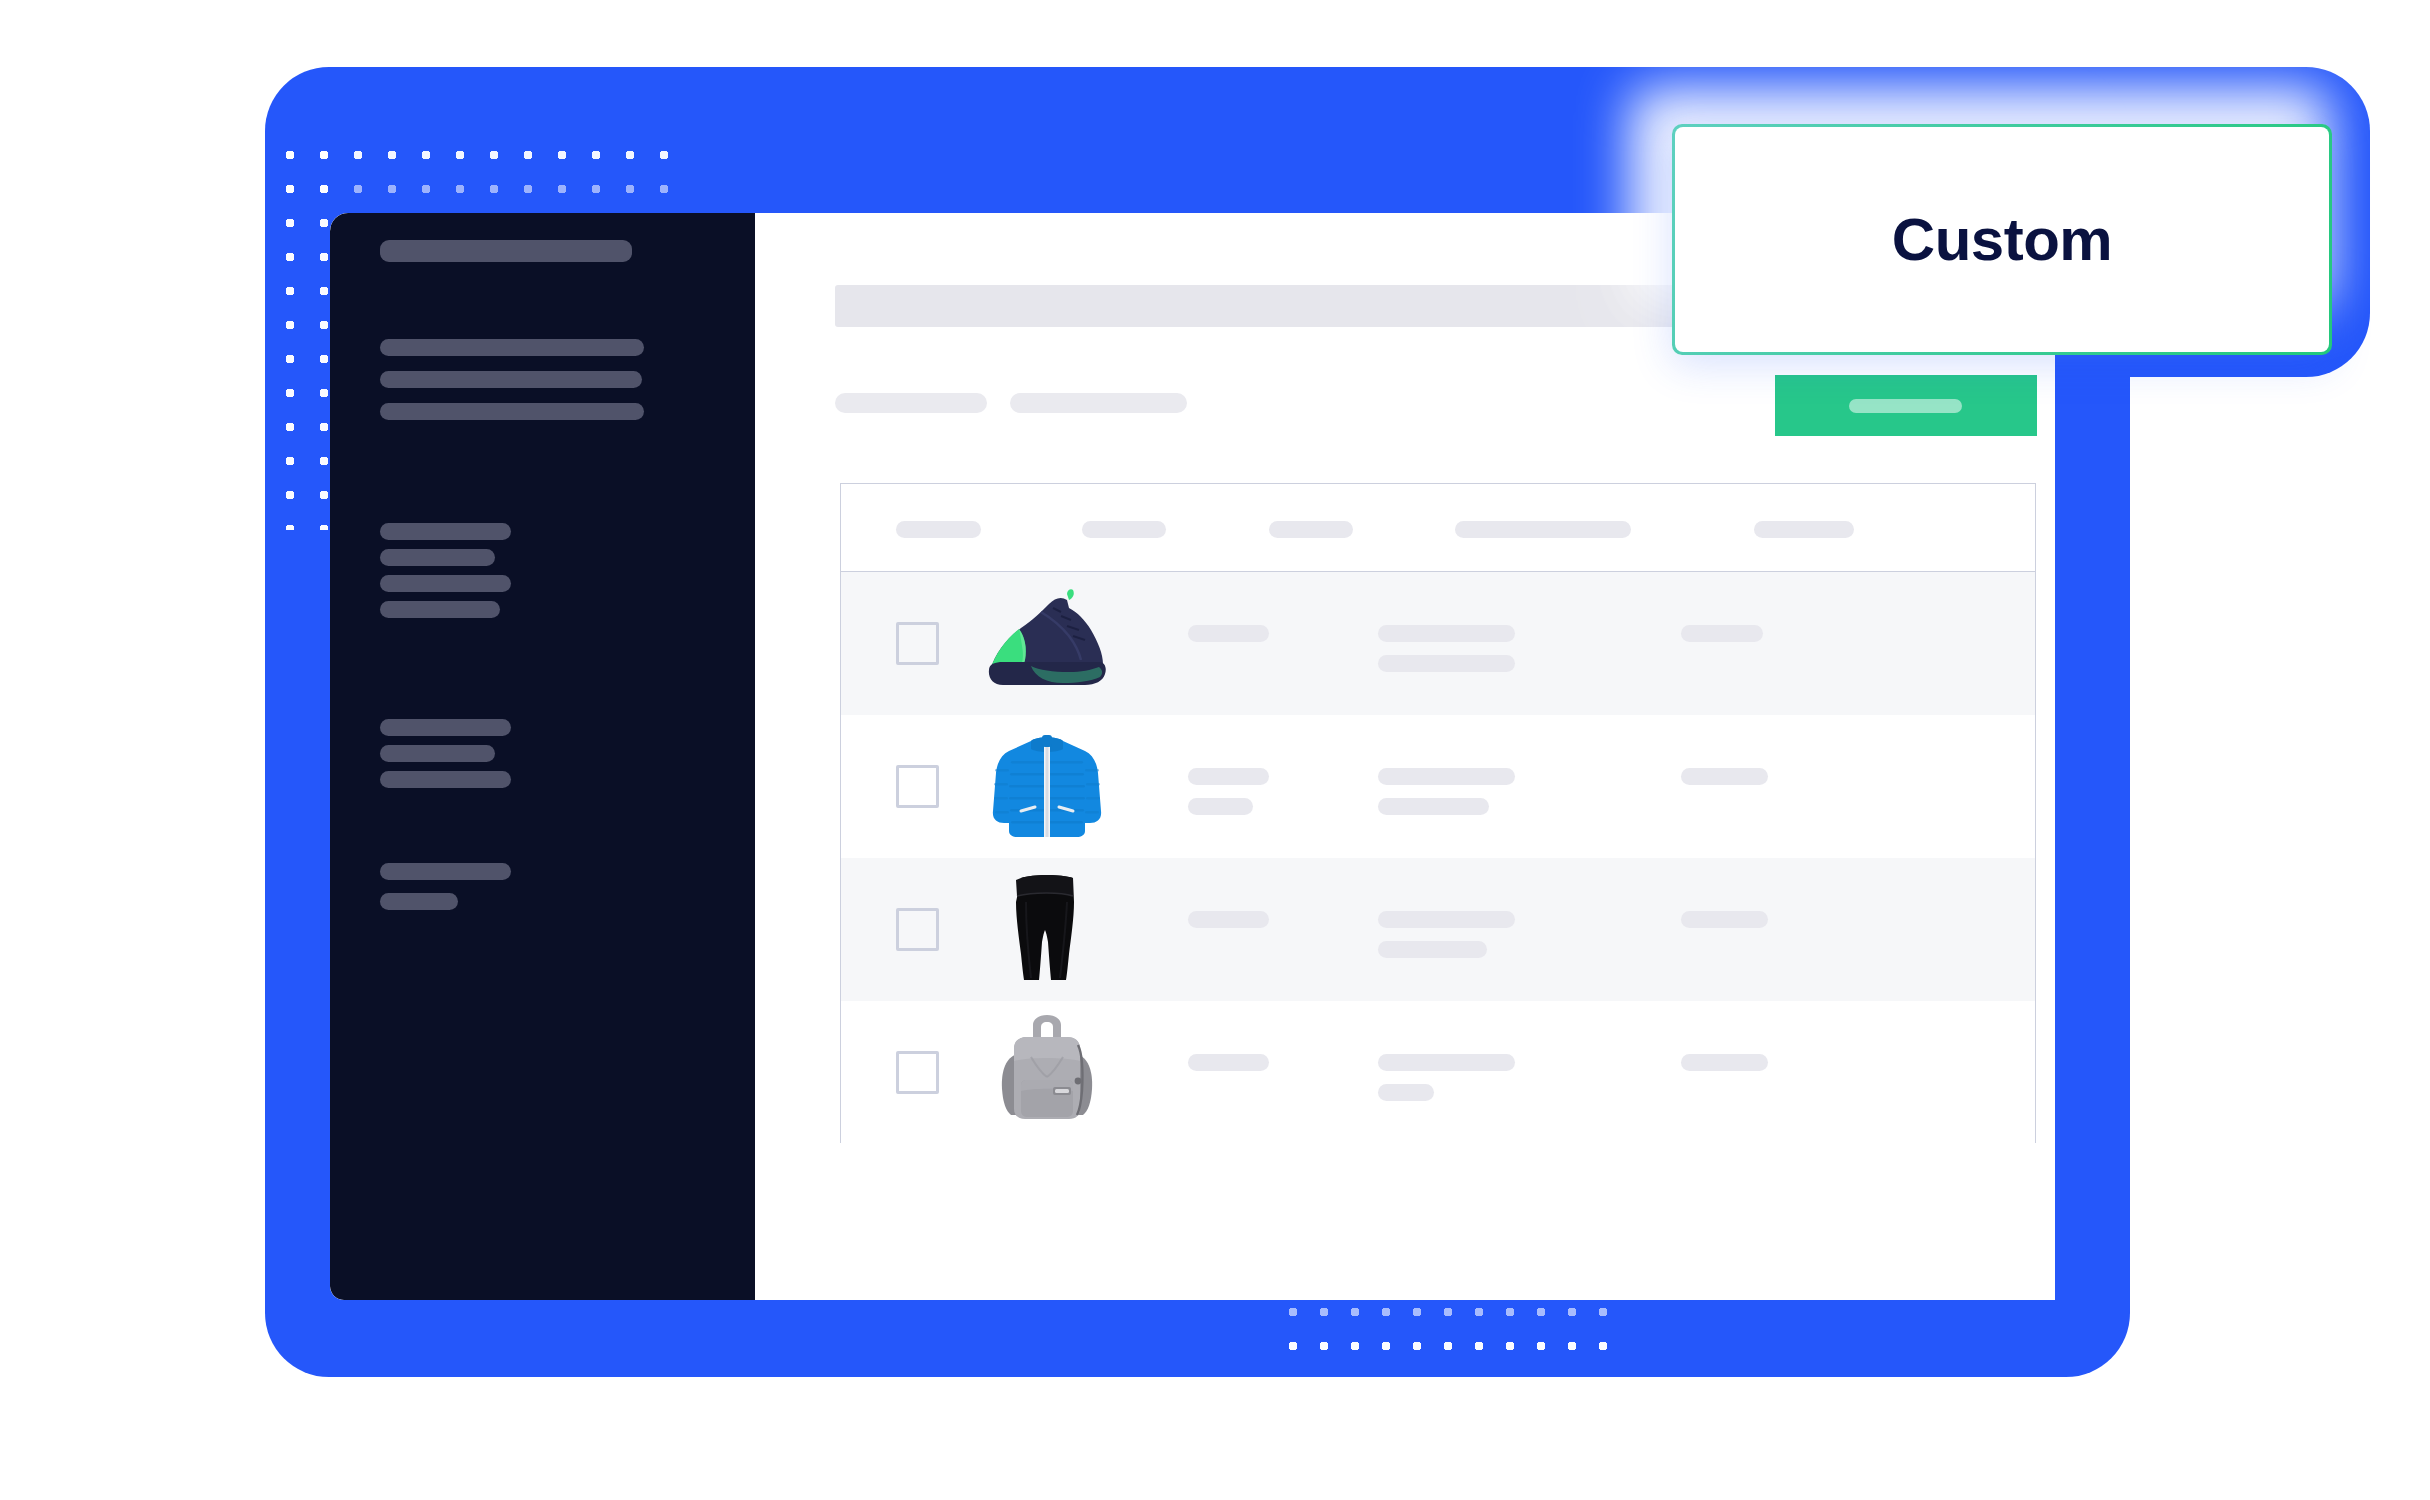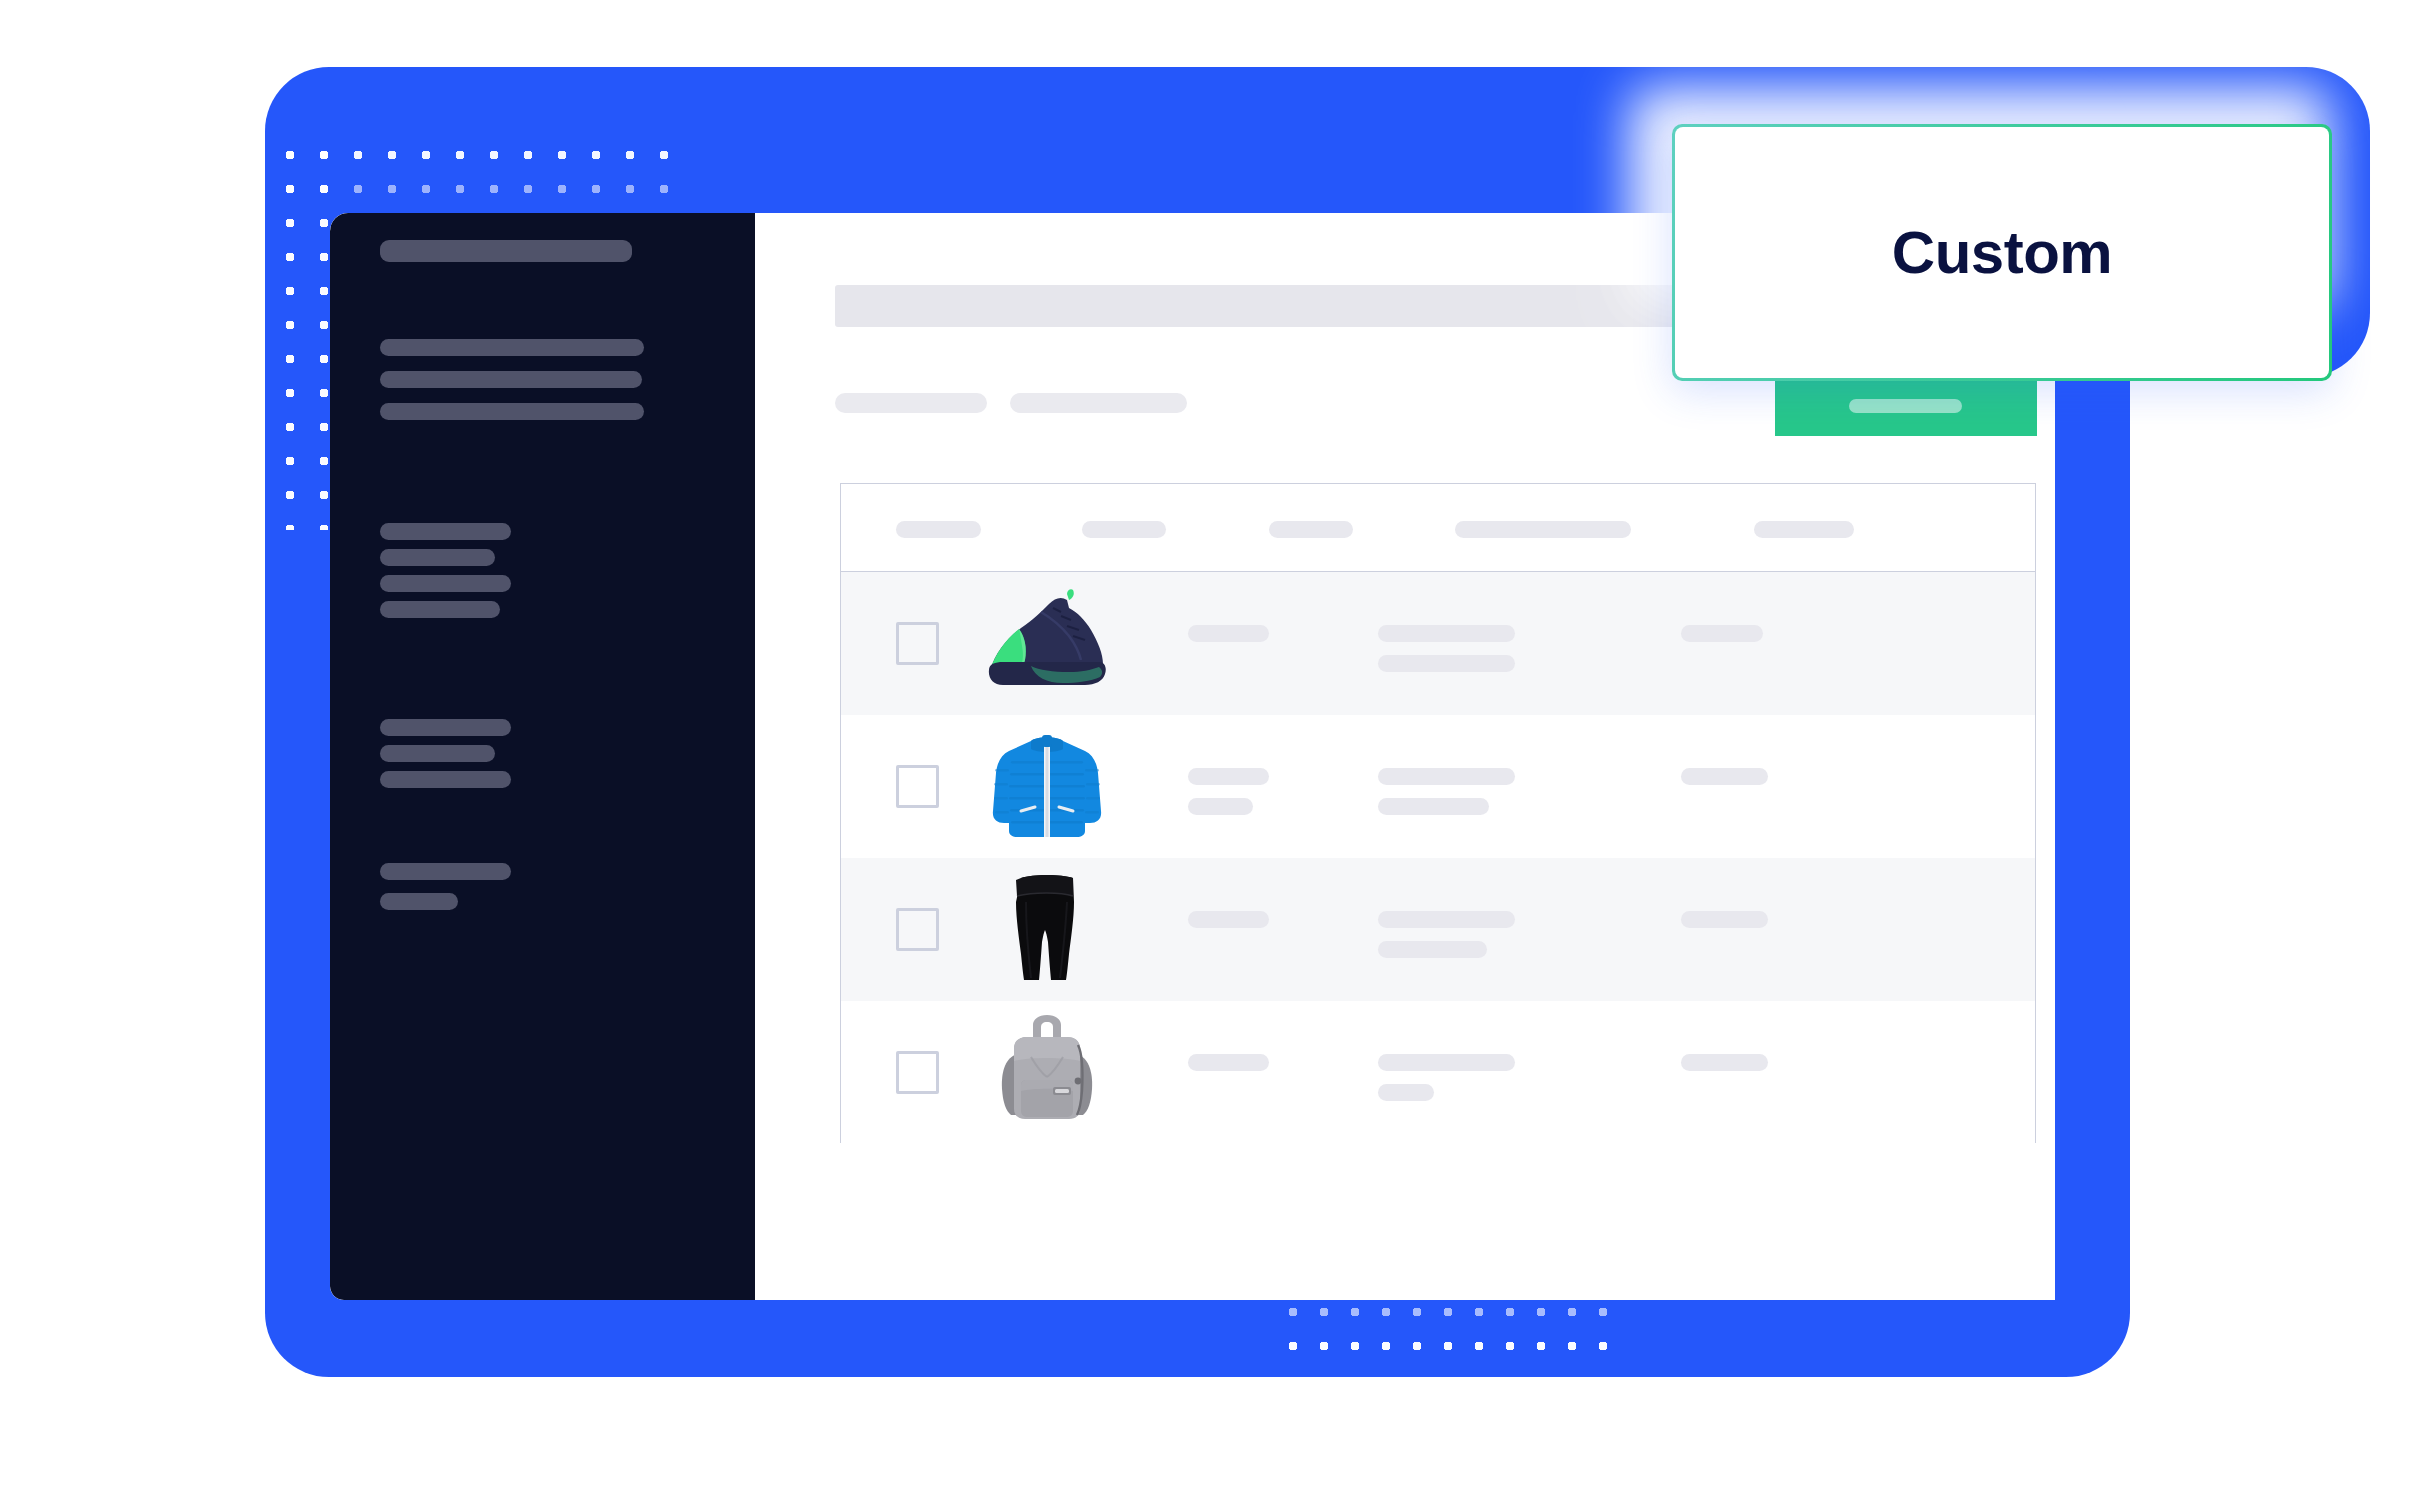--- a/index.html
+++ b/index.html
@@ -157,21 +157,21 @@
     left: 1630px; top: 88px;
     width: 700px; height: 220px;
     border-radius: 20px;
     background: #ffffff;
     filter: blur(26px);
     opacity: .95;
   }
   .custom-card {
     position: absolute;
     left: 1672px; top: 124px;
-    width: 660px; height: 257px;
+    width: 660px; height: 231px;
     border-radius: 10px;
     background: linear-gradient(115deg, #5ED0C0 0%, #3FCB9E 45%, #23C87C 100%);
     padding: 3px;
     box-shadow: 0 10px 40px rgba(37,87,250,0.18);
     text-align: center;
   }
   .custom-card-inner {
     width: 100%; height: 100%;
     background: #ffffff;
     border-radius: 8px;

